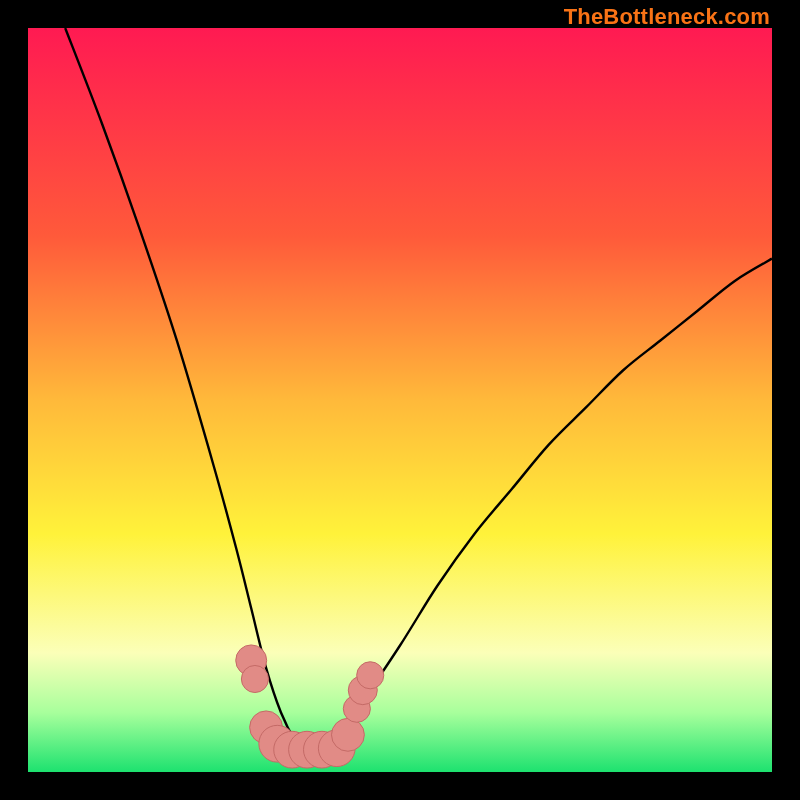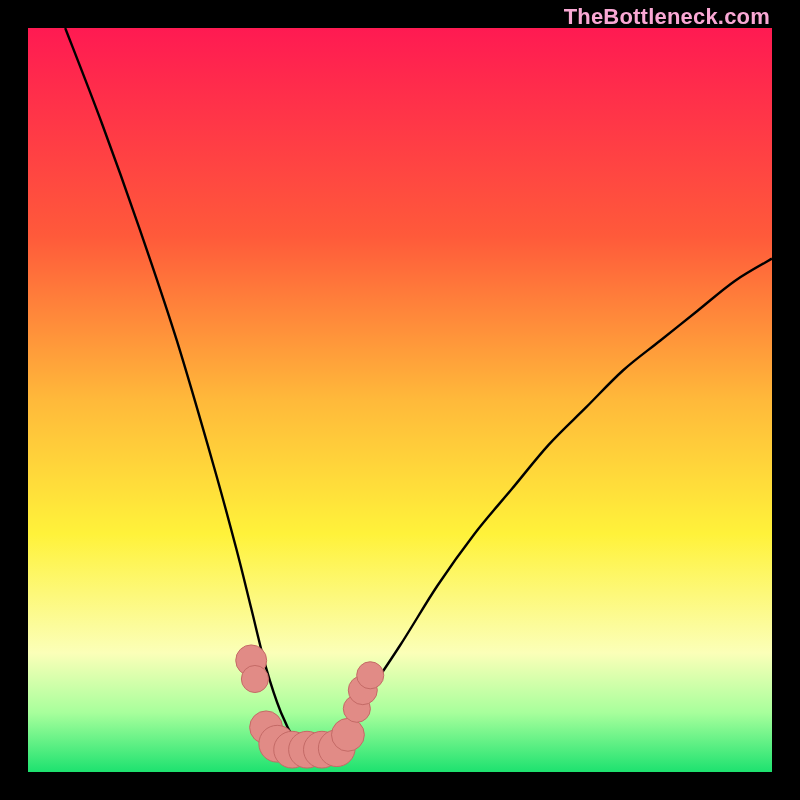--- a/index.html
+++ b/index.html
@@ -31,21 +31,21 @@
   .curve-svg {
     position: absolute;
     inset: 0;
     width: 100%;
     height: 100%;
   }
   .watermark {
     position: absolute;
     top: 4px;
     right: 30px;
-    color: #f9a8d4;
+    color: #f97316;
     font-size: 22px;
     font-weight: 600;
     letter-spacing: 0.2px;
     user-select: none;
   }
 </style>
 </head>
 <body>
 
 <div class="frame">

